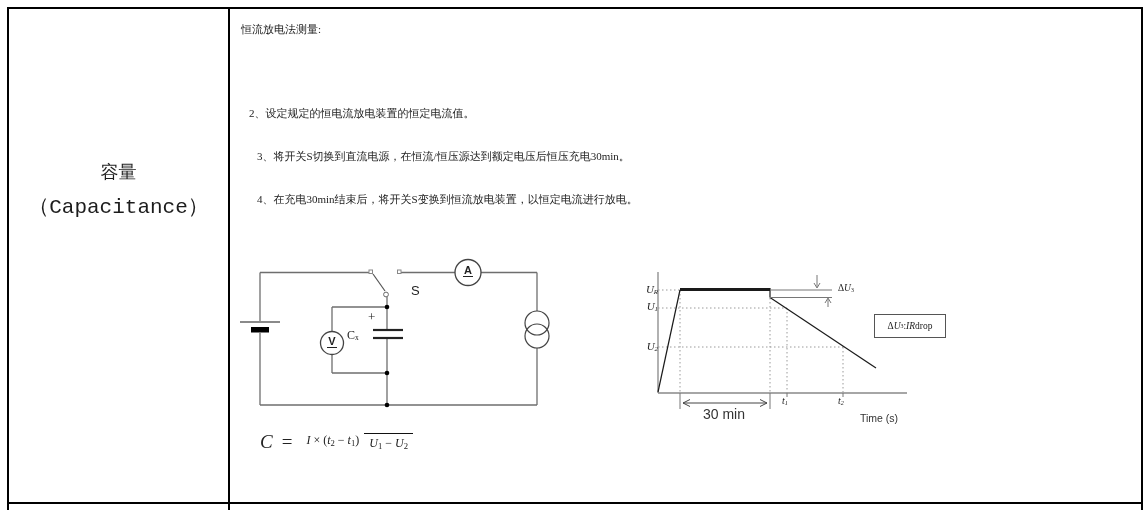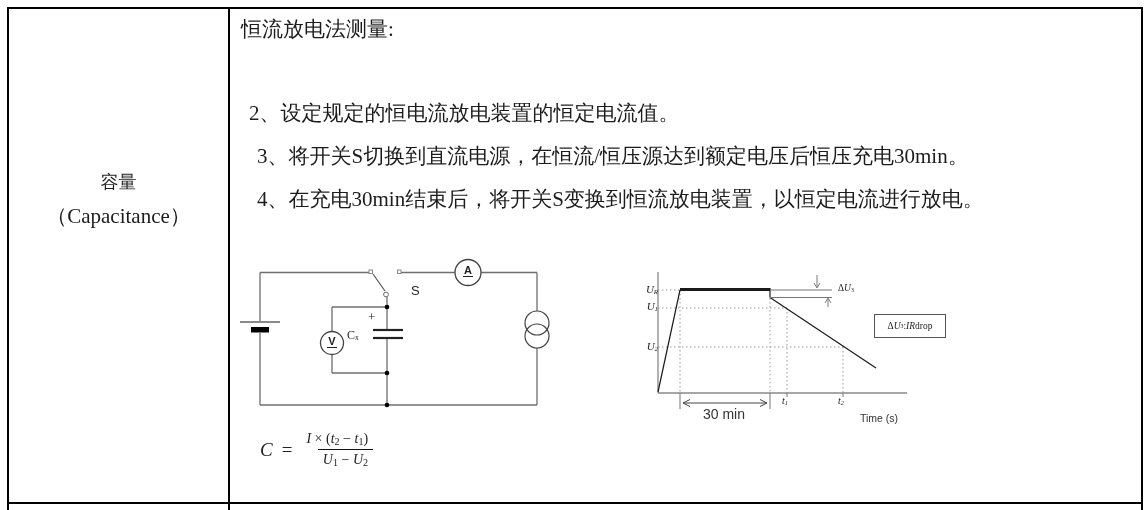--- a/index.html
+++ b/index.html
@@ -1,38 +1,38 @@
 <!DOCTYPE html>
 <html><head>
 <meta charset="utf-8">
 <style>
   html,body{margin:0;padding:0;background:#fff;}
   #stage{position:relative;width:1147px;height:510px;background:#ffffff;overflow:hidden;
          font-family:"Liberation Serif","DejaVu Serif",serif;color:#1c1c1c;}
   .bline{position:absolute;background:#000;}
   .abs{position:absolute;}
-  .cn{font-size:21px;line-height:20px;white-space:nowrap;}
+  .cn{font-size:11px;line-height:20px;white-space:nowrap;}
   .sb{font-size:0.62em;vertical-align:-0.18em;}
   .it{font-style:italic;}
-  .leftcell{position:absolute;left:9px;top:12px;width:219px;height:376px;
-            display:flex;flex-direction:column;align-items:center;justify-content:center;gap:8px;}
+  .leftcell{position:absolute;left:9px;top:2px;width:219px;height:376px;
+            display:flex;flex-direction:column;align-items:center;justify-content:center;gap:8px;font-family:Liberation Mono, monospace;}
   .leftcell .t1{font-size:18px;}
   .leftcell .t2{font-size:21px;}
   .glabel{position:absolute;font-size:11px;white-space:nowrap;font-style:italic;}
   .glabel-sm{position:absolute;font-size:14px;white-space:nowrap;
              font-family:"Liberation Sans","DejaVu Sans",sans-serif;color:#333;}
   .meterlbl{position:absolute;width:16px;text-align:center;font-size:11px;font-weight:bold;
             font-family:"Liberation Sans","DejaVu Sans",sans-serif;color:#222;}
   .meterlbl .u{border-bottom:1.2px solid #222;padding:0 1px;}
   .notebox{position:absolute;left:874px;top:314px;width:70px;height:22px;border:1.2px solid #555;
            display:flex;align-items:center;justify-content:center;font-size:9.5px;white-space:nowrap;color:#222;}
   .deltalbl{position:absolute;left:838px;top:283px;font-size:9.5px;white-space:nowrap;color:#222;}
   .formula{position:absolute;left:260px;top:431px;display:flex;align-items:center;gap:9px;
            font-size:19px;color:#222;}
-  .formula .frac{display:inline-flex;flex-direction:column;align-items:flex-end;font-size:14px;}
+  .formula .frac{display:inline-flex;flex-direction:row;align-items:flex-start;font-size:12px;}
   .formula .num{padding:0 5px 2px 5px;}
   .formula .den{border-top:1.6px solid #111;padding:2px 5px 0 5px;font-family:Liberation Serif, serif;}
   .formula .sb{font-size:0.72em;vertical-align:-0.22em;}
   svg{position:absolute;overflow:visible;}
 </style>
 </head>
 <body>
 
 <div id="stage">
 

